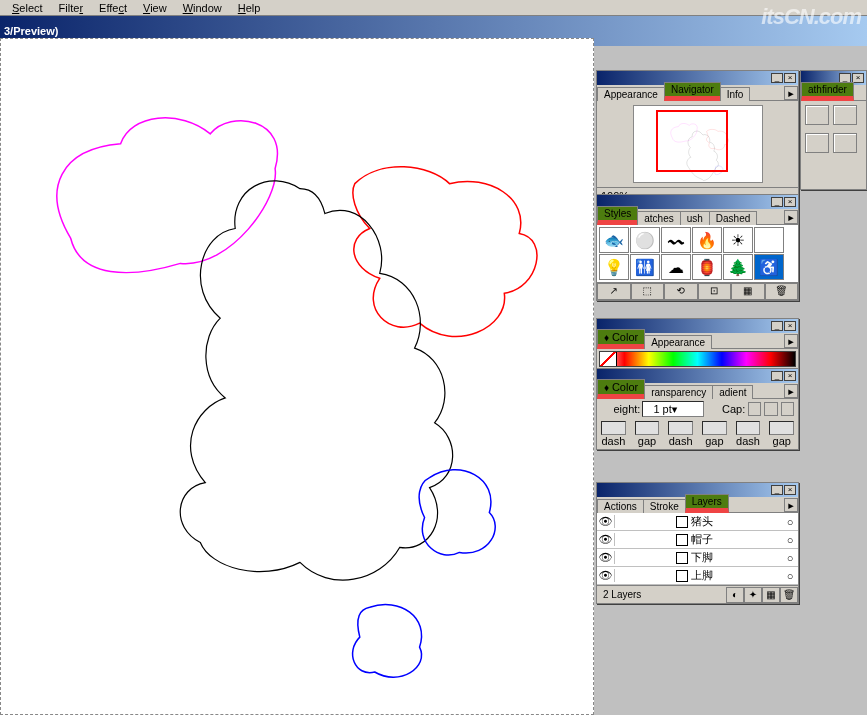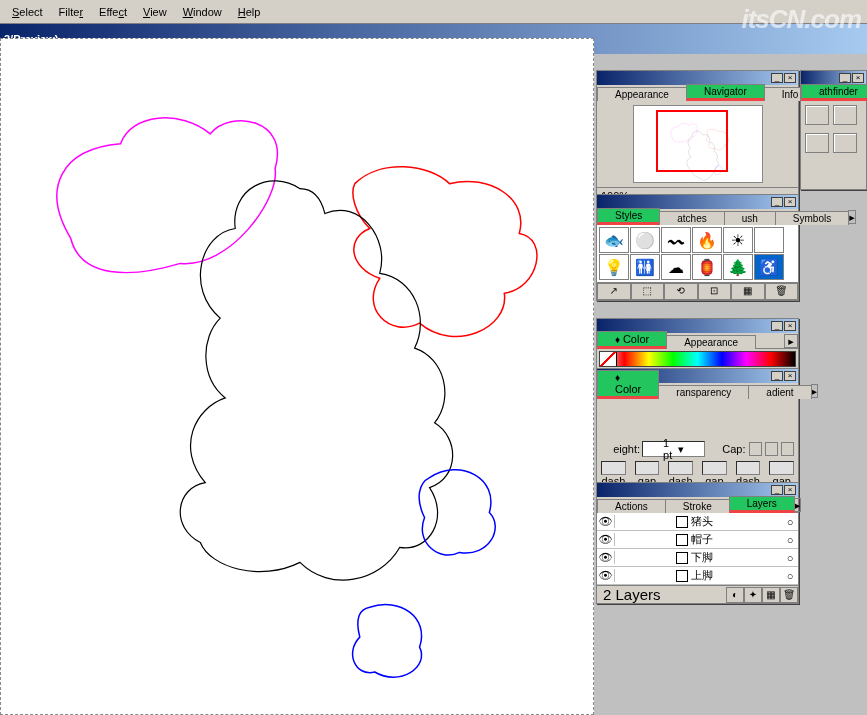--- a/index.html
+++ b/index.html
@@ -1,64 +1,64 @@
 <!DOCTYPE html>
 <html><head>
 <meta charset="utf-8">
 <style>
 * { box-sizing: border-box; margin: 0; padding: 0; font-family: Tahoma, sans-serif; font-size: 11px; }
 body { background: #c0c0c0; width: 867px; height: 715px; overflow: hidden; position: relative; }
-.menubar { background: #d4d0c8; height: 24px; display: flex; align-items: center; padding: 0 4px; border-bottom: 1px solid #808080; }
+.menubar { background: #d4d0c8; height: 16px; display: flex; align-items: center; padding: 0 4px; border-bottom: 1px solid #808080; }
 .menubar span { padding: 2px 8px; cursor: default; }
 .menubar span u { text-decoration: underline; }
 .titlebar { background: linear-gradient(to right, #0a246a, #a6caf0); color: #fff; height: 30px; display: flex; align-items: center; padding: 0 4px; font-weight: bold; }
 .canvas-area { position: absolute; left: 0; top: 38px; width: 594px; height: 677px; background: #fff; border: 1px dashed #888; }
 .canvas-area svg { width: 100%; height: 100%; }
 .panel { position: absolute; background: #d4d0c8; border: 1px solid #808080; box-shadow: 1px 1px 0 #404040; }
 .panel-titlebar { background: linear-gradient(to right, #0a246a, #a6caf0); height: 14px; display: flex; justify-content: flex-end; align-items: center; padding: 0 2px; }
 .panel-titlebar .winbtn { width: 12px; height: 10px; background: #d4d0c8; border: 1px solid #404040; margin-left: 1px; font-size: 8px; line-height: 8px; text-align: center; }
 .tabs { display: flex; background: #d4d0c8; height: 16px; border-bottom: 1px solid #808080; align-items: flex-end; }
-.tab { padding: 1px 17px; border: 1px solid #808080; border-bottom: none; background: #d4d0c8; margin-right: -1px; font-size: 10px; position: relative; top: 1px; }
-.tab.active { background: #22c55e; border-bottom: 3px solid #ef4444; }
+.tab { padding: 1px 6px; border: 1px solid #808080; border-bottom: none; background: #d4d0c8; margin-right: -1px; font-size: 10px; position: relative; top: 1px; }
+.tab.active { background: #4d7c0f; border-bottom: 5px solid #ef4444; }
 .tab-arrow { margin-left: auto; width: 14px; height: 14px; border: 1px solid #808080; text-align: center; line-height: 12px; }
 .nav-panel { left: 596px; top: 70px; width: 203px; }
 .nav-thumb { width: 130px; height: 78px; background: #fff; margin: 4px auto; border: 1px solid #888; position: relative; }
 .nav-thumb .viewbox { position: absolute; border: 2px solid red; left: 22px; top: 4px; width: 72px; height: 62px; }
 .nav-zoom { height: 16px; border-top: 1px solid #808080; display:flex; align-items:center; padding:0 4px; font-size:10px;}
 .pathfinder-panel { left: 800px; top: 70px; width: 67px; height: 120px;}
 .pathfinder-panel .pf-row{display:flex;gap:4px;padding:4px;}
 .pf-btn{width:24px;height:20px;border:1px solid #808080;background:#d4d0c8;box-shadow:inset 1px 1px #fff;}
 .styles-panel { left: 596px; top: 194px; width: 203px; }
 .swatch-grid { display: grid; grid-template-columns: repeat(6, 30px); gap: 1px; padding: 2px; background: #fff; }
 .swatch { width: 30px; height: 26px; border: 1px solid #808080; display: flex; align-items: center; justify-content: center; font-size: 16px; }
 .swatch-toolbar { display: flex; border-top: 1px solid #808080; height: 18px; }
 .tbtn { flex: 1; border: 1px solid #808080; background: #d4d0c8; text-align: center; line-height: 14px; font-size: 10px; }
 .color-panel { left: 596px; top: 318px; width: 203px; }
 .spectrum { height: 16px; background: linear-gradient(to right, #fff, red, yellow, lime, cyan, blue, magenta, red, #000); margin: 2px; border: 1px solid #404040; position:relative;}
 .spectrum::before{content:"";position:absolute;left:0;top:0;width:16px;height:100%;background:#fff;border-right:1px solid #000;}
 .spectrum::after{content:"";position:absolute;left:0;top:0;width:16px;height:100%;background:linear-gradient(135deg,transparent 45%,red 45%,red 55%,transparent 55%);}
 .stroke-panel { left: 596px; top: 368px; width: 203px; }
-.stroke-row { display: flex; align-items: center; padding: 2px 4px; gap: 2px; font-size: 10px; margin-top: 40px; }
+.stroke-row { display: flex; align-items: center; padding: 2px 4px; gap: 2px; font-size: 10px; }
 .stroke-row label { width: 42px; text-align: right; }
-.spinner { width: 64px; height: 16px; border: 1px inset #808080; background: #fff; padding: 0 20px; display:flex;align-items:center; }
+.spinner { width: 64px; height: 16px; border: 1px inset #808080; background: #fff; padding: 0 10px; display:flex;align-items:center; }
 .mini-btn { width: 14px; height: 14px; border: 1px solid #808080; background: #d4d0c8; margin-left: 1px; }
 .dash-row { display: flex; padding: 2px 4px; gap: 9px; }
 .dash-cell { flex: 1; text-align: center; font-size: 9px; }
 .dash-input { width: 100%; height: 14px; border: 1px inset #808080; background: #e0e0e0; }
 .layers-panel { left: 596px; top: 482px; width: 203px; }
 .layer-row { display: flex; align-items: center; height: 18px; border-bottom: 1px solid #c0c0c0; background: #fff; }
 .layer-eye { width: 18px; text-align: center; border-right: 1px solid #c0c0c0; }
 .layer-lock { width: 18px; border-right: 1px solid #c0c0c0; }
 .layer-indent { width: 40px; display:flex; justify-content:flex-end; padding-right:2px;}
 .layer-swatch { width: 12px; height: 12px; border: 1px solid #000; margin: 0 3px; }
 .layer-name { flex: 1; }
 .layer-target { width: 16px; text-align: center; }
 .layers-footer { display: flex; height: 18px; border-top: 1px solid #808080; align-items: center; background: #d4d0c8; }
-.layers-footer span { padding: 0 6px; font-size: 15px; }
-.watermark { position: absolute; right: 6px; top: 4px; color: rgba(255,255,255,0.6); font-size: 26px; font-weight: bold; font-style: italic; letter-spacing: -1px; pointer-events:none;}
+.layers-footer span { padding: 0 6px; font-size: 10px; }
+.watermark { position: absolute; right: 6px; top: 4px; color: rgba(255,255,255,0.6); font-size: 22px; font-weight: bold; font-style: italic; letter-spacing: -1px; pointer-events:none;}
 .checkbox{width:12px;height:12px;border:1px inset #808080;background:#fff;display:inline-block;margin-right:4px;}
 </style>
 </head>
 <body>
 
 <div class="menubar">
   <span><u>S</u>elect</span>
   <span>Filte<u>r</u></span>
   <span>Effe<u>c</u>t</span>
   <span><u>V</u>iew</span>
@@ -129,21 +129,21 @@
 
 <div class="panel styles-panel">
   <div class="panel-titlebar">
     <div class="winbtn">_</div>
     <div class="winbtn">×</div>
   </div>
   <div class="tabs">
     <div class="tab active">Styles</div>
     <div class="tab">atches</div>
     <div class="tab">ush</div>
-    <div class="tab">Symbols</div>
+    <div class="tab">Dashed</div>
     <div class="tab-arrow">▸</div>
   </div>
   <div class="swatch-grid">
     <div class="swatch">🐟</div>
     <div class="swatch">⚪</div>
     <div class="swatch">〰</div>
     <div class="swatch">🔥</div>
     <div class="swatch">☀</div>
     <div class="swatch"></div>
     <div class="swatch">💡</div>

